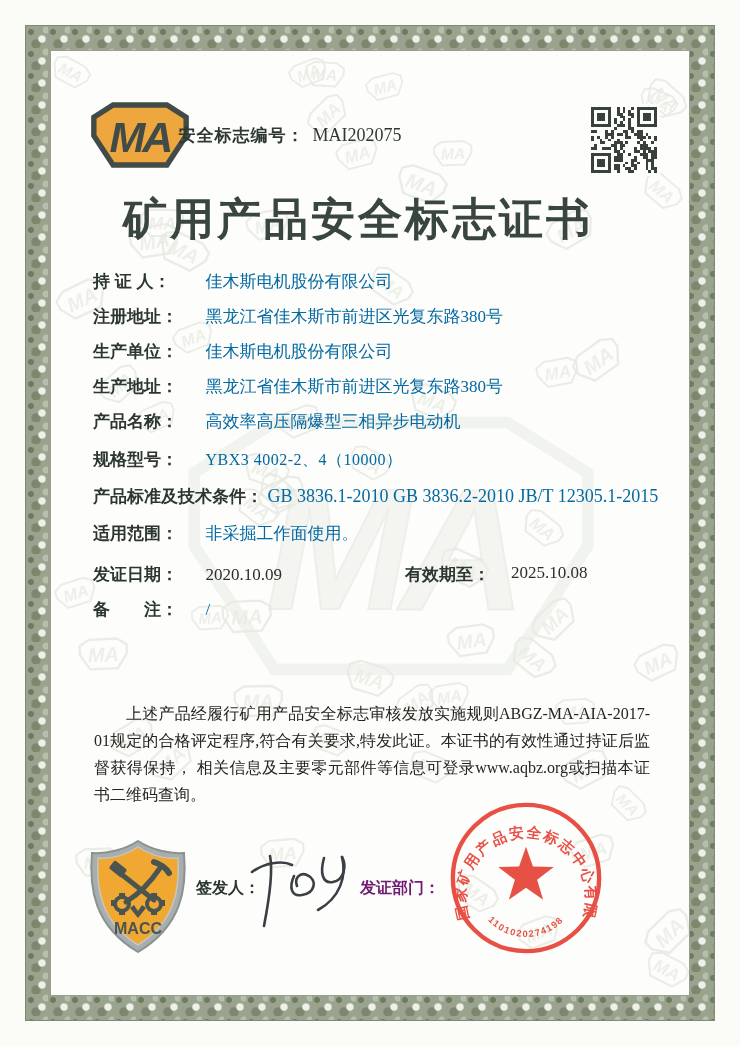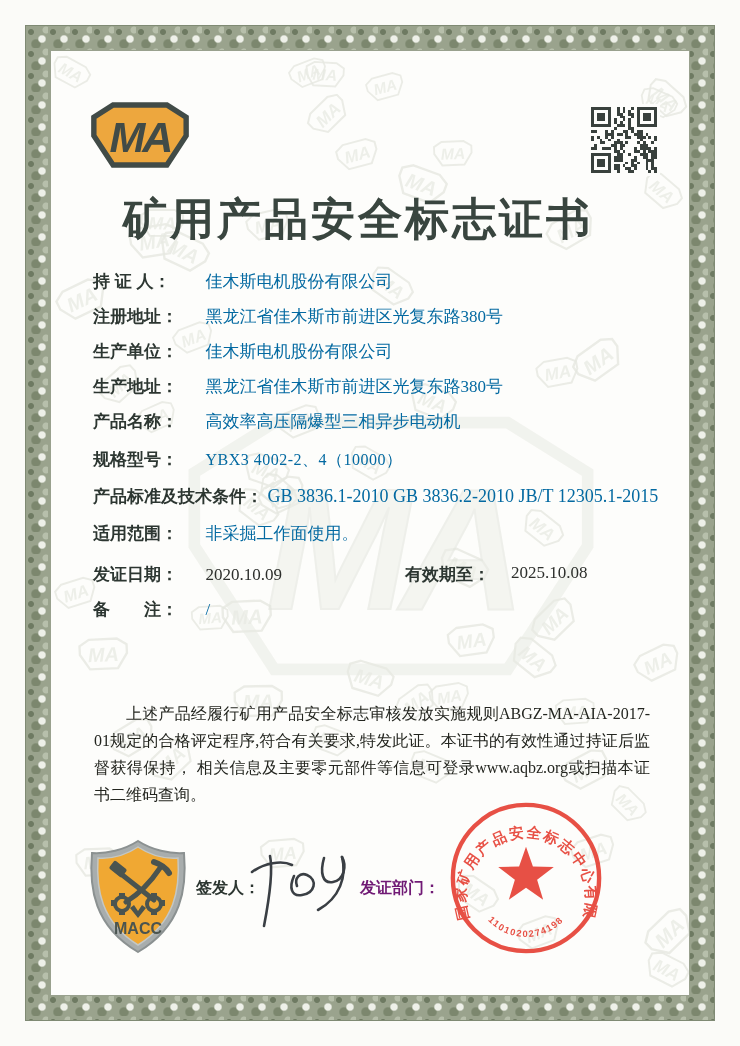--- a/index.html
+++ b/index.html
@@ -317,20 +317,23 @@
   </svg>
   </div>
 
 <div class="content">
 
   <svg class="ma-logo" viewBox="0 0 130 90">
     <polygon points="30,6 100,6 125,22 125,46 100,84 30,84 5,46 5,22" fill="#eda73e" stroke="#414b47" stroke-width="7"></polygon>
     <text x="65" y="67" text-anchor="middle" font-family="Liberation Sans, sans-serif" font-style="italic" font-weight="700" font-size="56" fill="#414b47" letter-spacing="-4">MA</text>
   </svg>
 
+  <div class="cert-no">
+    <span class="lbl">安全标志编号：</span><span class="val">MAI202075</span>
+  </div>
 
   <div class="qr">
     <svg id="qr-svg" viewBox="0 0 25 25">
         <rect x="0" y="0" width="25" height="25" fill="#fdfdfb"></rect>
         <rect x="10" y="1" width="1" height="1" fill="#39413d"></rect>
         <rect x="12" y="1" width="1" height="1" fill="#39413d"></rect>
         <rect x="15" y="1" width="1" height="1" fill="#39413d"></rect>
         <rect x="10" y="2" width="1" height="1" fill="#39413d"></rect>
         <rect x="12" y="2" width="1" height="1" fill="#39413d"></rect>
         <rect x="14" y="2" width="1" height="1" fill="#39413d"></rect>

